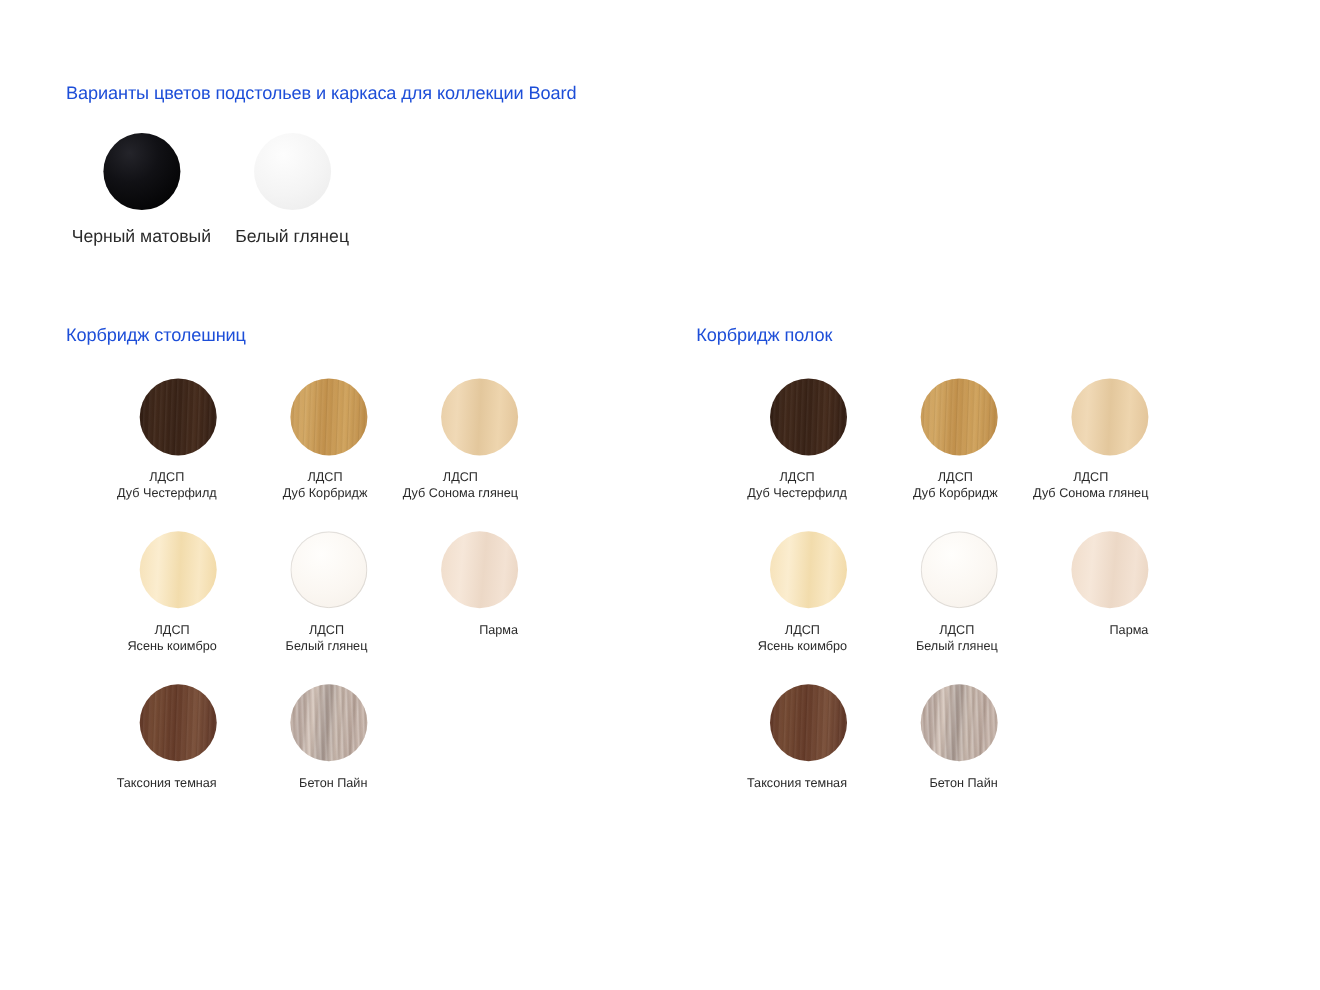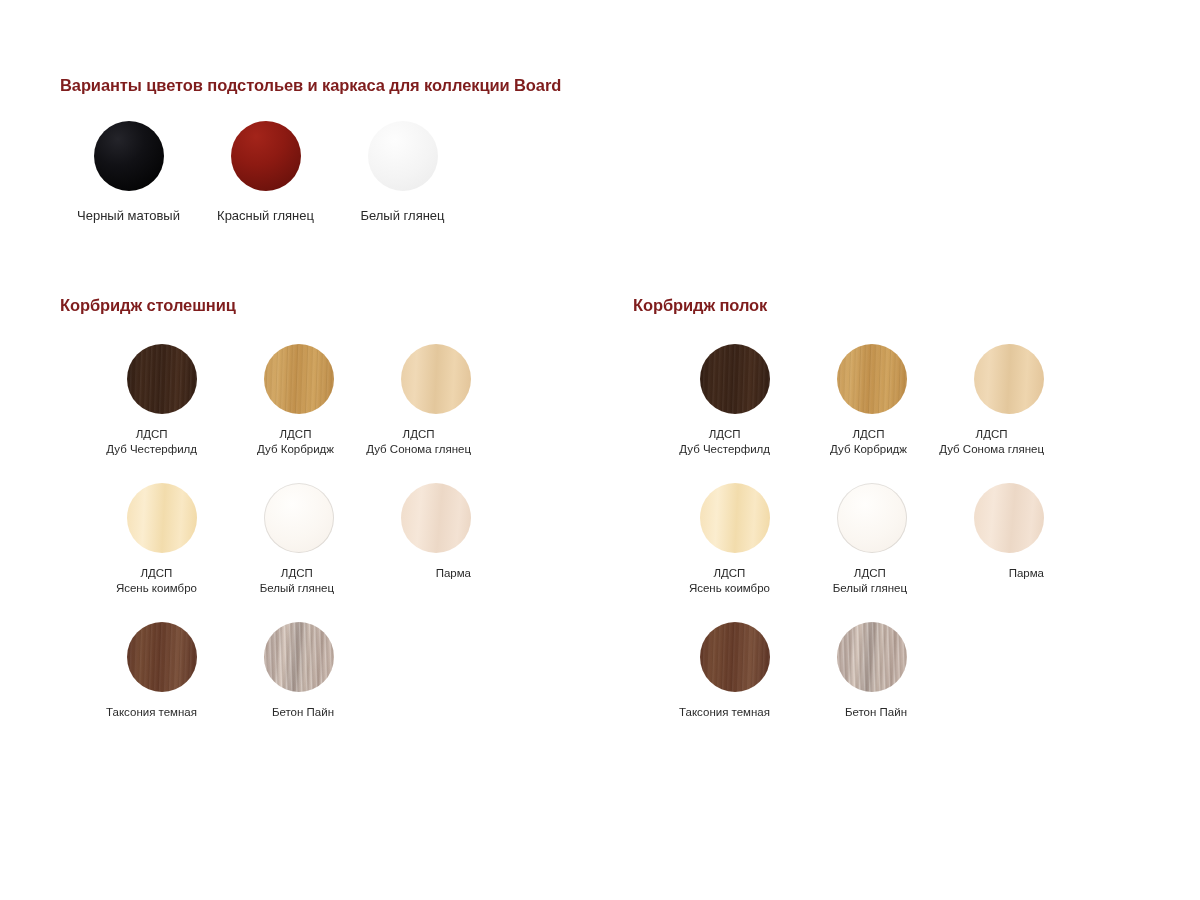--- a/index.html
+++ b/index.html
@@ -13,22 +13,22 @@
   .page {
     position: relative;
     width: 1200px; height: 900px;
     background: #ffffff;
     overflow: hidden;
   }
 
   
   .section-title {
     font-size: 16.5px;
-    font-weight: bold;
-    color: #7f1d1d;
+    font-weight: normal;
+    color: #1d4ed8;
     letter-spacing: -0.1px;
     white-space: nowrap;
   }
 
   
   .block { position: absolute; }
 
   
   .swatch-grid {
     display: flex;
@@ -74,21 +74,21 @@
     flex-direction: column;
     align-items: center;
   }
   .solid-circle {
     width: 70px; height: 70px;
     border-radius: 50%;
     flex: none;
   }
   .solid-label {
     margin-top: 17px;
-    font-size: 13px;
+    font-size: 16px;
     line-height: 15px;
     color: #2a2a2a;
     text-align: center;
     white-space: nowrap;
   }
 
   
 
   
   .grain::after {
@@ -241,24 +241,20 @@
     <div class="section-title">Варианты цветов подстольев и каркаса для коллекции Board</div>
   </div>
 
   <div class="block solid-grid" style="left:60px; top:121px;">
 
     <div class="solid-cell">
       <div class="solid-circle m-black"></div>
       <div class="solid-label">Черный матовый</div>
     </div>
 
-    <div class="solid-cell">
-      <div class="solid-circle m-red"></div>
-      <div class="solid-label">Красный глянец</div>
-    </div>
 
     <div class="solid-cell">
       <div class="solid-circle m-white-gloss"></div>
       <div class="solid-label">Белый глянец</div>
     </div>
   </div>
 
   <div class="block" style="left:60px; top:296px;">
     <div class="section-title">Корбридж столешниц</div>
   </div>

